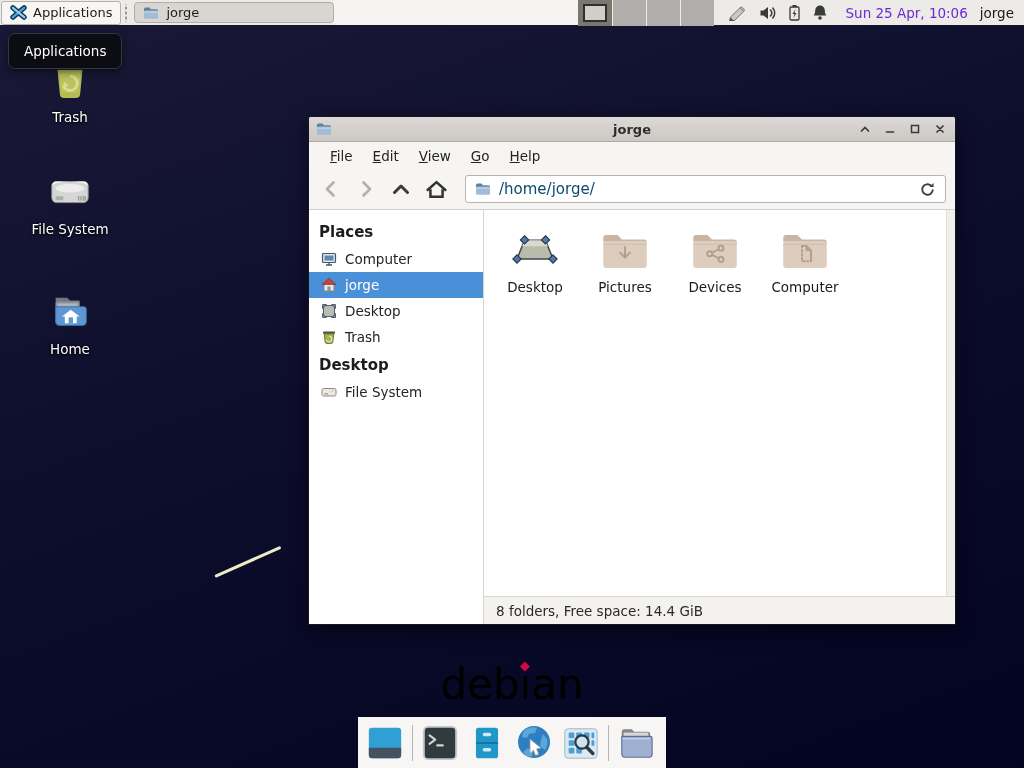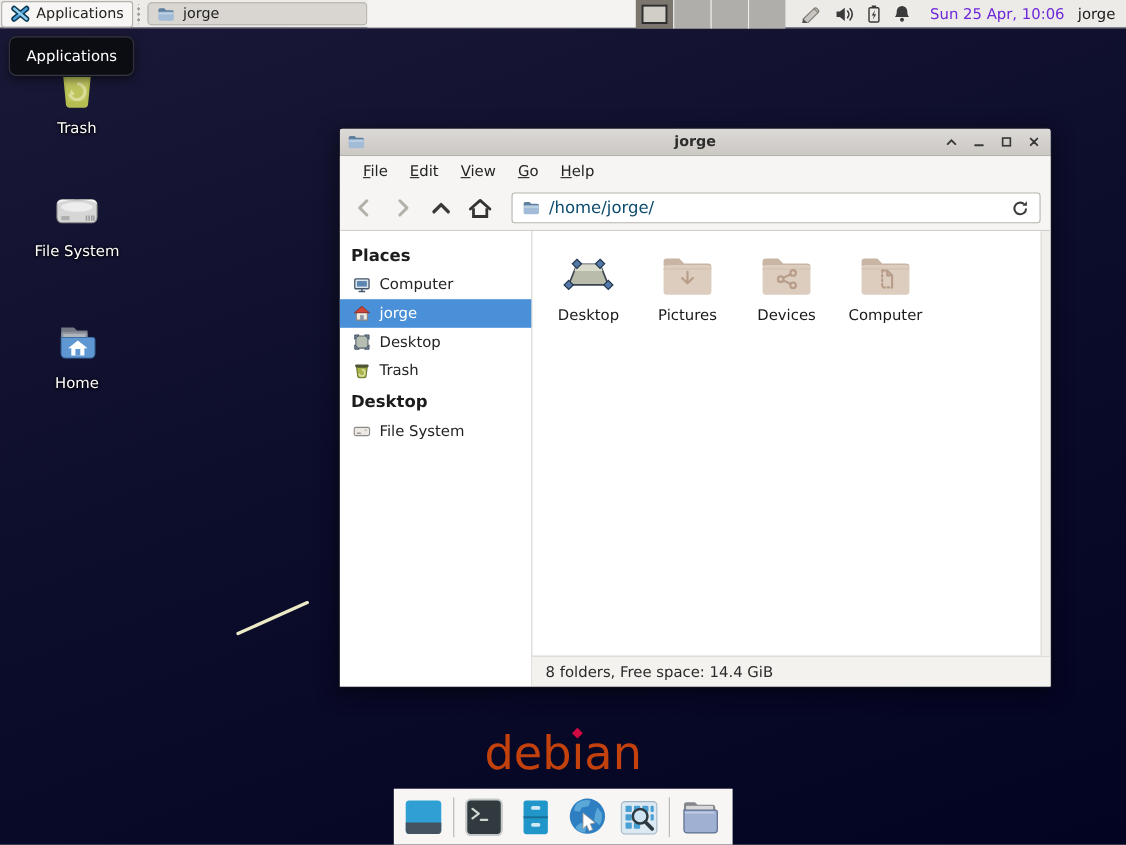--- a/index.html
+++ b/index.html
@@ -56,21 +56,21 @@
   .desk-item .dlabel { margin-top:5px; color:#fff; font-size:13.5px; text-shadow:0 1px 3px #000, 0 0 2px #000; }
   .desk-item:nth-child(1){ top:56px; }
   .desk-item:nth-child(2){ top:170px; }
   .desk-item:nth-child(3){ top:290px; }
 
   .doodle { position:absolute; left:215px; top:575px; width:72px; height:3px;
     background:#ecebc6; transform:rotate(-24deg); transform-origin:left center; border-radius:2px; z-index:5; }
 
   
   .debian { position:absolute; top:662px; left:50%; transform:translateX(-50%);
-    color:#c2410c; font-size:42px; line-height:1.1; letter-spacing:0; z-index:5; }
+    color:#000000; font-size:42px; line-height:1.1; letter-spacing:0; z-index:5; }
   .debian .iwrap { position:relative; display:inline-block; }
   .debian .idot { position:absolute; left:2px; top:1px; width:7px; height:7px;
     background:#d10a44; transform:rotate(45deg); }
 
   
   .dock { position:absolute; left:358px; top:717px; width:308px; height:51px;
     background:#f7f6f4; display:flex; align-items:center; gap:7px; padding:0 7px; z-index:20; }
   .dock .sep { width:1px; height:36px; background:#b7b4af; }
   .dock-item { width:40px; height:40px; display:flex; align-items:center; justify-content:center; }
 

